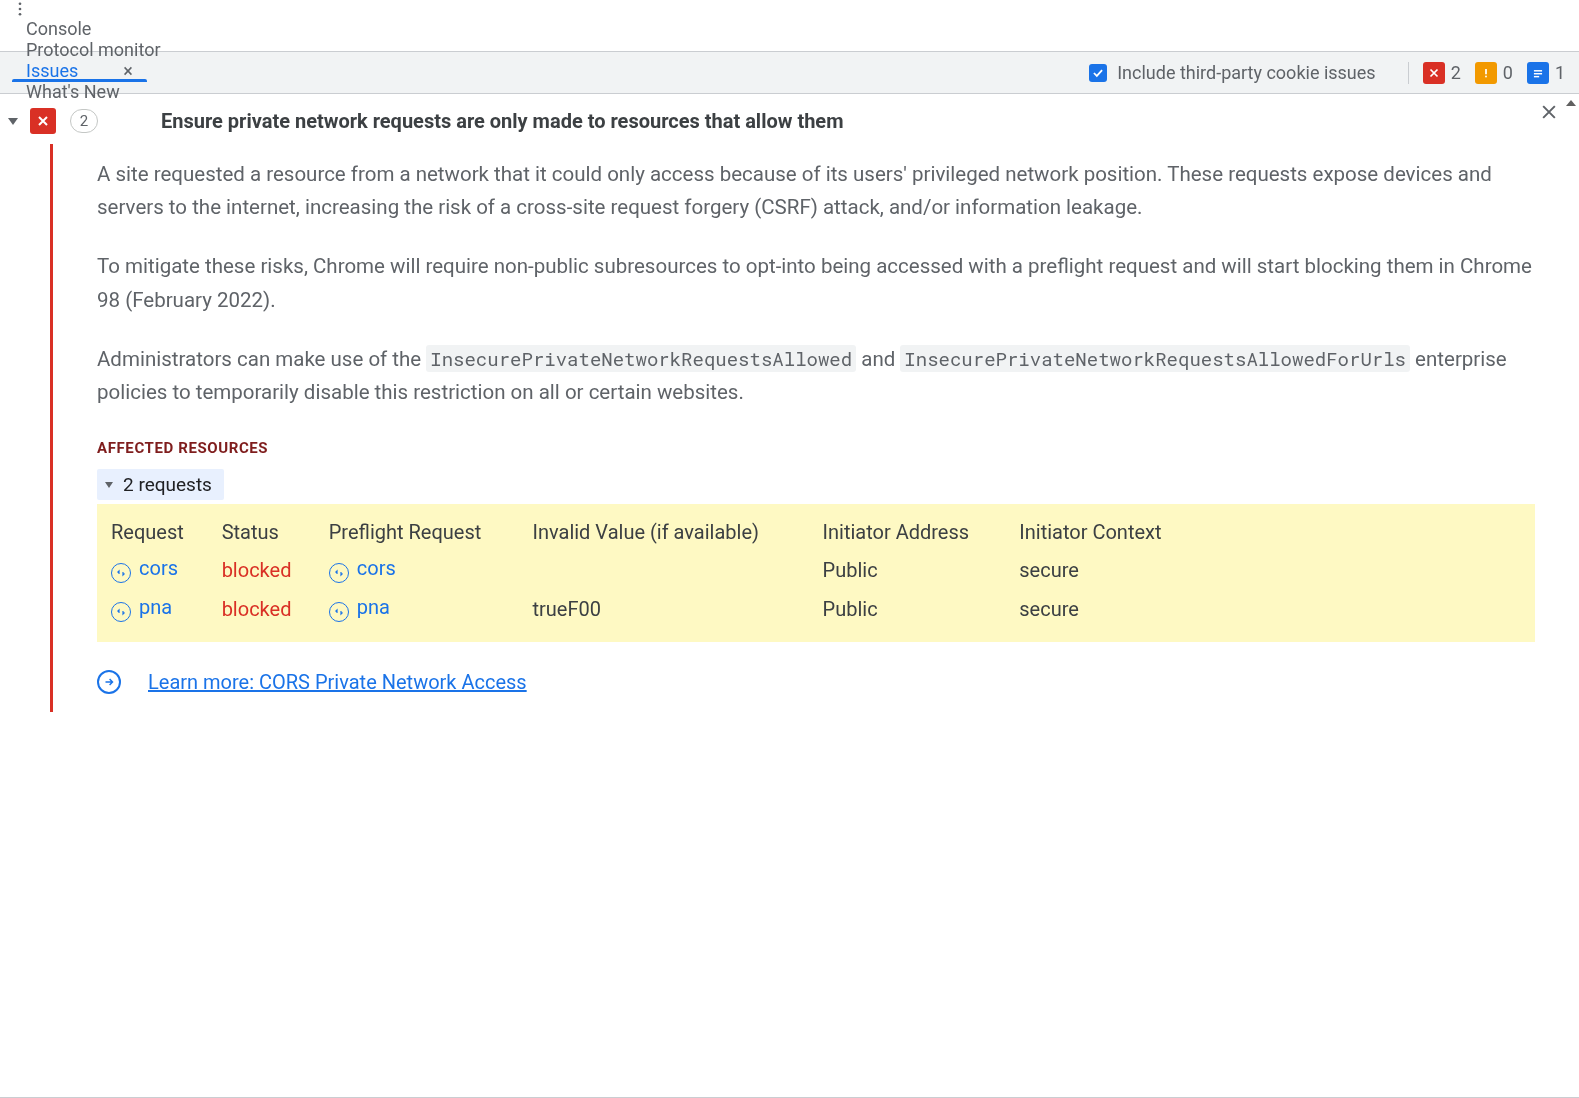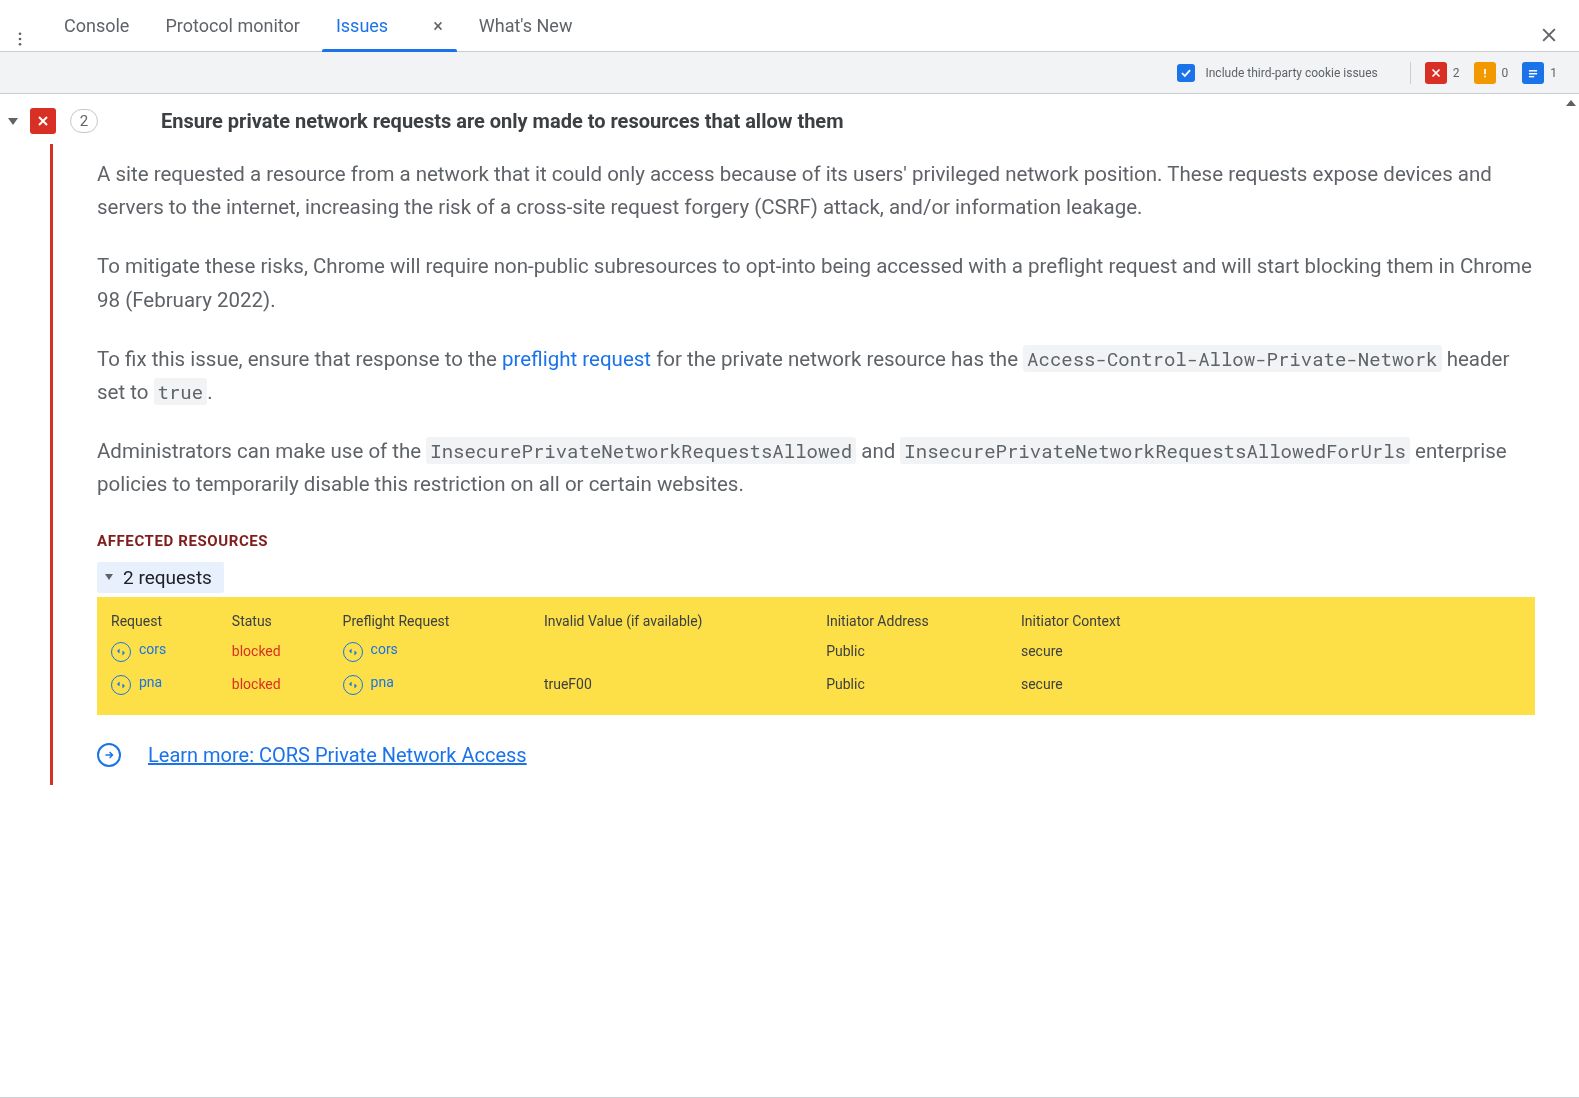--- a/index.html
+++ b/index.html
@@ -12,24 +12,25 @@
     width: 1579px;
     height: 1098px;
     overflow: hidden;
     position: relative;
   }
 
   
   .tabbar {
     height: 52px;
     display: flex;
-    align-items: flex-end;
+    align-items: flex-start;
     border-bottom: 1px solid #cacdd1;
     padding: 0 8px;
     position: relative;
+    flex-direction: column;
   }
   .kebab {
     width: 24px; height: 24px;
     display: flex; align-items: center; justify-content: center;
     margin-right: 14px;
     color: #5f6368;
   }
   .kebab svg { width: 18px; height: 18px; }
   .tab {
     padding: 0 18px;
@@ -71,22 +72,22 @@
   .close-pane svg { width: 20px; height: 20px; }
 
   
   .toolbar {
     height: 42px;
     background: #f1f3f4;
     border-bottom: 1px solid #cacdd1;
     display: flex;
     align-items: center;
     justify-content: flex-end;
-    padding: 0 18px;
-    font-size: 12px;
+    padding: 0 10px;
+    font-size: 18px;
   }
   .toolbar .chk {
     width: 18px; height: 18px;
     background: #1a73e8;
     border-radius: 3px;
     margin-right: 10px;
     display: flex; align-items: center; justify-content: center;
   }
   .toolbar .chk svg { width: 14px; height: 14px; stroke: #fff; stroke-width: 3; fill: none; }
   .toolbar .chk-label { color: #5f6368; margin-right: 18px; }
@@ -208,24 +209,24 @@
   .req-toggle .tri {
     width:0;height:0;
     border-left:4px solid transparent;
     border-right:4px solid transparent;
     border-top:6px solid #5f6368;
     margin-right:10px;
   }
 
   
   .req-table {
-    background: #fde047;
+    background: #fef9c3;
     margin-top: 4px;
     padding: 10px 14px 14px 14px;
-    font-size: 14px;
+    font-size: 20px;
   }
   .req-table table { border-collapse: collapse; width: 100%; max-width: 1100px; }
   .req-table th {
     text-align: left;
     font-weight: 400;
     color: #3c4043;
     padding: 6px 22px 6px 0;
     white-space: nowrap;
   }
   .req-table td {
@@ -345,23 +346,20 @@
     </div>
     <div class="count-pill">
         <span>2</span>
       </div>
     <div class="issue-title">Ensure private network requests are only made to resources that allow them</div>
   </div>
 
   <div class="issue-body">
     <p>A site requested a resource from a network that it could only access because of its users' privileged network position. These requests expose devices and servers to the internet, increasing the risk of a cross-site request forgery (CSRF) attack, and/or information leakage.</p>
     <p>To mitigate these risks, Chrome will require non-public subresources to opt-into being accessed with a preflight request and will start blocking them in Chrome 98 (February 2022).</p>
-    <p>
-      <span>To fix this issue, ensure that response to the </span><a class="inline">preflight request</a><span> for the private network resource has the </span><code>Access-Control-Allow-Private-Network</code><span> header set to </span><code>true</code><span>.</span>
-    </p>
     <p>
       <span>Administrators can make use of the </span><code>InsecurePrivateNetworkRequestsAllowed</code><span> and </span><code>InsecurePrivateNetworkRequestsAllowedForUrls</code><span> enterprise policies to temporarily disable this restriction on all or certain websites.</span>
     </p>
 
     <div class="section-label">AFFECTED RESOURCES</div>
 
     <div class="req-toggle">
       <div class="tri"></div>
       <span>2 requests</span>
     </div>

